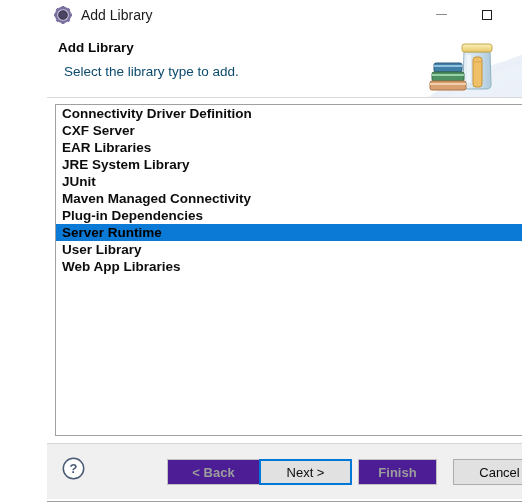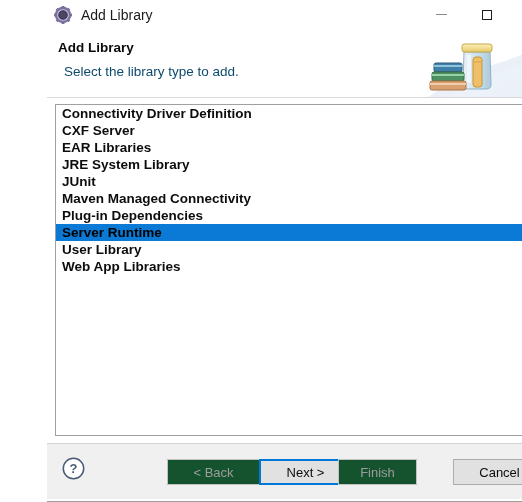--- a/index.html
+++ b/index.html
@@ -223,30 +223,31 @@
     font-family: "Liberation Sans", sans-serif;
     background: #e1e1e1;
     border: 1px solid #adadad;
     color: #0c0c0c;
     padding: 0;
     box-sizing: border-box;
     white-space: nowrap;
   }
   .btn.disabled {
     color: #9d9d9d;
-    background: #14532d;
+    background: #4c1d95;
     border-color: #c2c2c2;
+    font-weight: bold;
   }
   .btn.default {
     background: #e1e1e1;
     border: 2px solid #0078d7;
   }
   #btn-back   { left: 120px; width: 93px; }
   #btn-next   { left: 212px; width: 93px; }
-  #btn-finish { left: 291px; width: 79px; }
+  #btn-finish { left: 311px; width: 79px; }
   #btn-cancel { left: 406px; width: 93px; }
 </style>
 </head>
 <body>
 
 <div id="bg-window">
   <div id="bg-strip">
     <div id="bg-toolbar-cell"></div>
     <svg id="bg-toolbar-icon" viewBox="0 0 16 16">
       <rect x="1" y="4" width="12" height="7" fill="#d8d3c2" stroke="#8a7f63" stroke-width="0.8"></rect>

